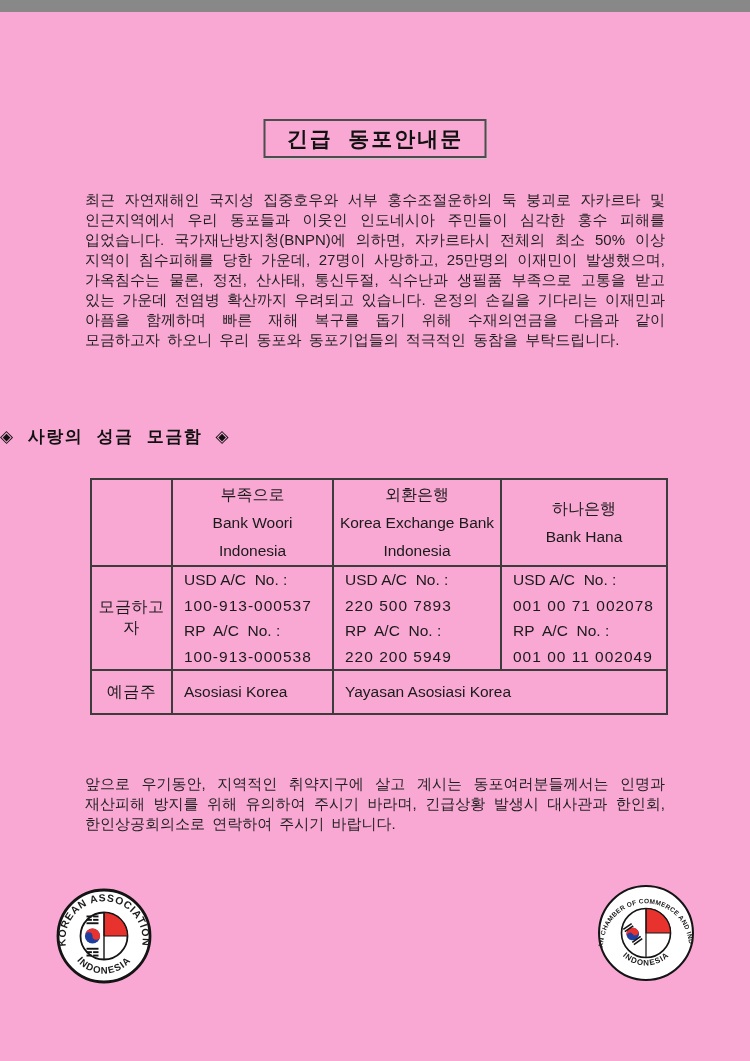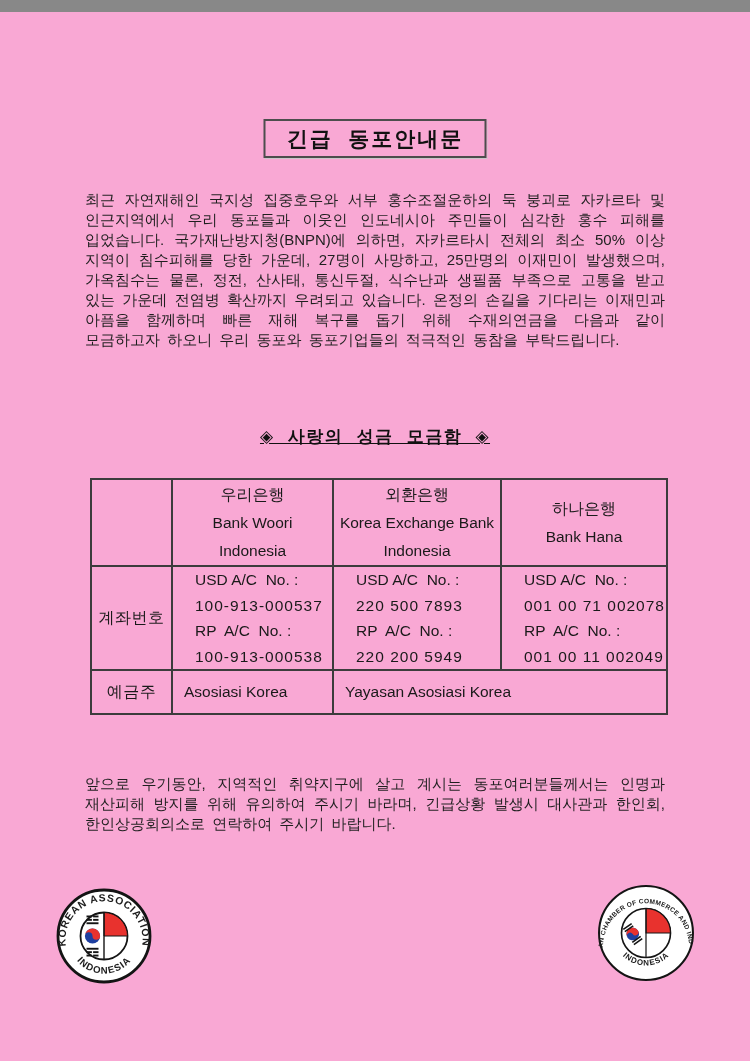--- a/index.html
+++ b/index.html
@@ -29,23 +29,23 @@
     font-size:15px;line-height:20px;
     text-align:justify;text-justify:inter-word;
     word-break:keep-all;word-spacing:3px;
     margin:0;color:#1f1f1f;
   }
   .para-intro{top:178px;}
   .para-closing{top:762px;}
   
   .donation-heading{
     position:absolute;top:413px;left:0;width:750px;
-    margin:0;text-align:center;
+    margin:0;text-align:left;
     font-size:17px;font-weight:bold;color:#111;
-    letter-spacing:1.5px;word-spacing:7px;text-decoration:underline;
+    letter-spacing:1.5px;word-spacing:7px;
   }
   
   .donation-table{
     position:absolute;left:90px;top:466px;width:576px;
     border-collapse:collapse;table-layout:fixed;
   }
   .donation-table td{
     border:2px solid #3c3c3c;
     vertical-align:middle;
     font-size:15.5px;color:#1a1a1a;
@@ -53,21 +53,21 @@
   }
   .r-head td{height:85px;}
   .r-acct td{height:102px;}
   .r-holder td{height:42px;}
   .r-period td{height:41px;}
   td.lbl{text-align:center;font-size:16px;letter-spacing:0.5px;}
   td.bank{text-align:center;}
   td.bank span{display:block;line-height:28px;}
   td.bank .bk{font-size:16px;}
   td.bank .be{font-size:15.5px;}
-  td.acct{padding-left:22px;}
+  td.acct{padding-left:11px;}
   td.acct span{display:block;line-height:25.5px;white-space:pre;}
   td.acct .num{letter-spacing:1px;}
   td.holder{padding-left:11px;}
   td.period{padding-left:11px;letter-spacing:0.5px;}
   
   .footer-org{
     position:absolute;top:897px;left:150px;width:430px;
     text-align:center;font-size:24px;color:#161616;
     word-spacing:7px;letter-spacing:0.5px;white-space:nowrap;
   }
@@ -100,36 +100,36 @@
     <colgroup>
       <col style="width:81px">
         <col style="width:161px">
         <col style="width:168px">
         <col style="width:166px">
     </colgroup>
     <tbody>
         <tr class="r-head">
       <td class="lbl"></td>
       <td class="bank">
-        <span class="bk">우리은행</span>
+        <span class="bk">부족으로</span>
         <span class="be">Bank Woori</span>
         <span class="be">Indonesia</span>
       </td>
       <td class="bank">
         <span class="bk">외환은행</span>
         <span class="be">Korea Exchange Bank</span>
         <span class="be">Indonesia</span>
       </td>
       <td class="bank">
         <span class="bk">하나은행</span>
         <span class="be">Bank Hana</span>
       </td>
     </tr>
     <tr class="r-acct">
-      <td class="lbl">계좌번호</td>
+      <td class="lbl">모금하고자</td>
       <td class="acct">
         <span>USD A/C  No. :</span>
         <span class="num">100-913-000537</span>
         <span>RP  A/C  No. :</span>
         <span class="num">100-913-000538</span>
       </td>
       <td class="acct">
         <span>USD A/C  No. :</span>
         <span class="num">220 500 7893</span>
         <span>RP  A/C  No. :</span>

